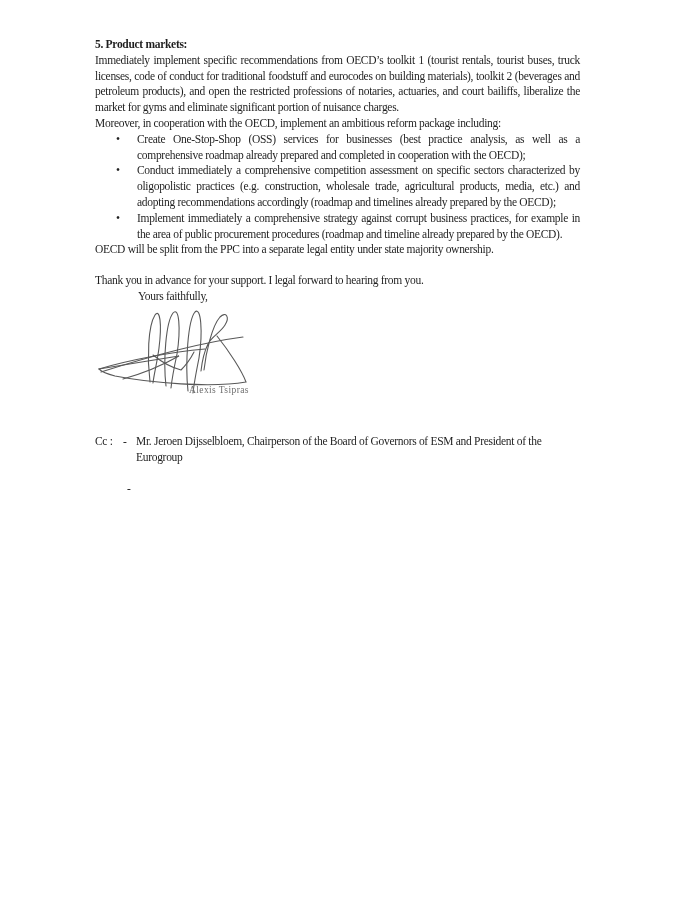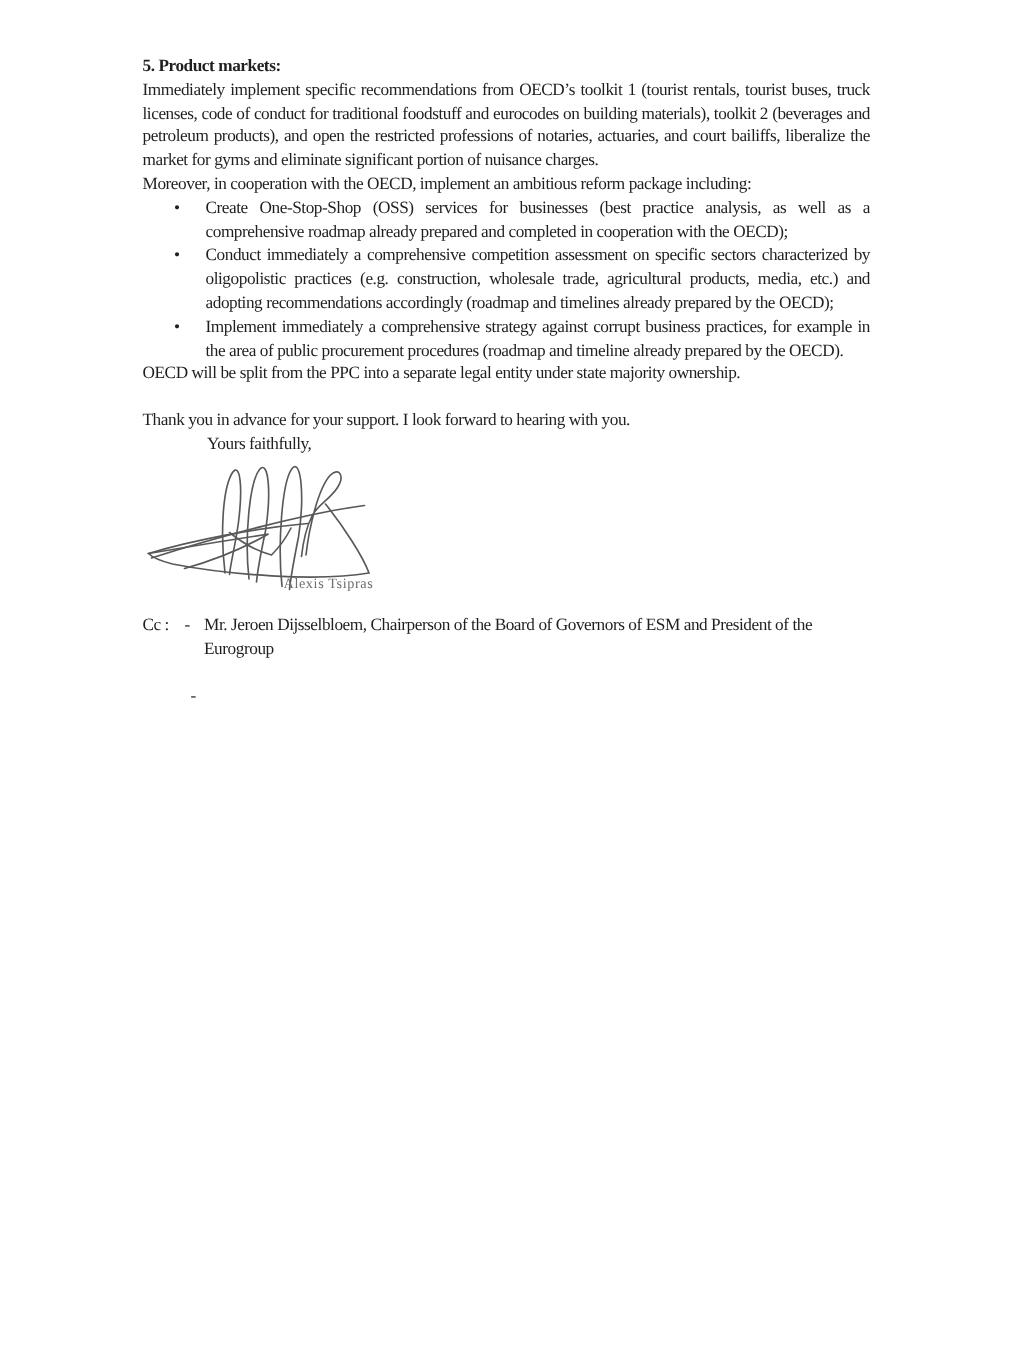--- a/index.html
+++ b/index.html
@@ -40,21 +40,21 @@
   .signature-svg { position: absolute; left: -2px; top: 0; }
   .signature-name {
     position: absolute;
     left: 53px;
     top: 75px;
     font-size: 9.5px;
     letter-spacing: 0.4px;
     color: #6e6e6e;
     margin-left: 41px;
   }
-  .cc { display: flex; margin-top: 2px; }
+  .cc { display: flex; margin-top: 26px; }
   .cc-label { flex: none; width: 28px; }
   .cc-items { flex: 1; }
   .cc-item { display: flex; }
   .cc-dash { flex: none; width: 13px; }
   .cc-item.second { margin-top: 16px; }
   .cc-item.second .cc-dash { width: 21px; padding-left: 4px; box-sizing: border-box; }
   .cc-text { max-width: 425px; }
 </style>
 </head>
 <body>
@@ -78,21 +78,21 @@
         <span class="bullet-text">Conduct immediately a comprehensive competition assessment on specific sectors characterized by oligopolistic practices (e.g. construction, wholesale trade, agricultural products, media, etc.) and adopting recommendations accordingly (roadmap and timelines already prepared by the OECD);</span>
       </li>
       <li class="bullet-item">
         <span class="bullet-marker">•</span>
         <span class="bullet-text">Implement immediately a comprehensive strategy against corrupt business practices, for example in the area of public procurement procedures (roadmap and timeline already prepared by the OECD).</span>
       </li>
     </ul>
 
     <p class="nowrap">OECD will be split from the PPC into a separate legal entity under state majority ownership.</p>
 
-    <p class="gap-before">Thank you in advance for your support. I look forward to hearing with you.</p>
+    <p class="gap-before">Thank you in advance for your support. I legal forward to hearing from you.</p>
 
     <p class="closing">Yours faithfully,</p>
 
     <div class="signature">
       <svg class="signature-svg" viewBox="0 0 250 100" width="250" height="100" xmlns="http://www.w3.org/2000/svg">
         <g fill="none" stroke="#3c3c3c" stroke-width="1.1" stroke-linecap="round" opacity="0.85">
           <path d="M57,74 C54,50 55,18 62,7 C67,0 69,16 66,40 C64,55 61,66 60,75"></path>
           <path d="M73,78 C70,52 73,14 80,5 C86,-2 88,20 84,46 C81,60 79,70 78,80"></path>
           <path d="M95,83 C92,55 95,12 102,4 C108,-2 110,24 106,50 C103,65 101,75 100,85"></path>
           <path d="M111,62 C113,44 119,18 127,9 C133,3 137,9 132,17 C127,25 119,28 115,36 C111,44 109,54 108,63"></path>

